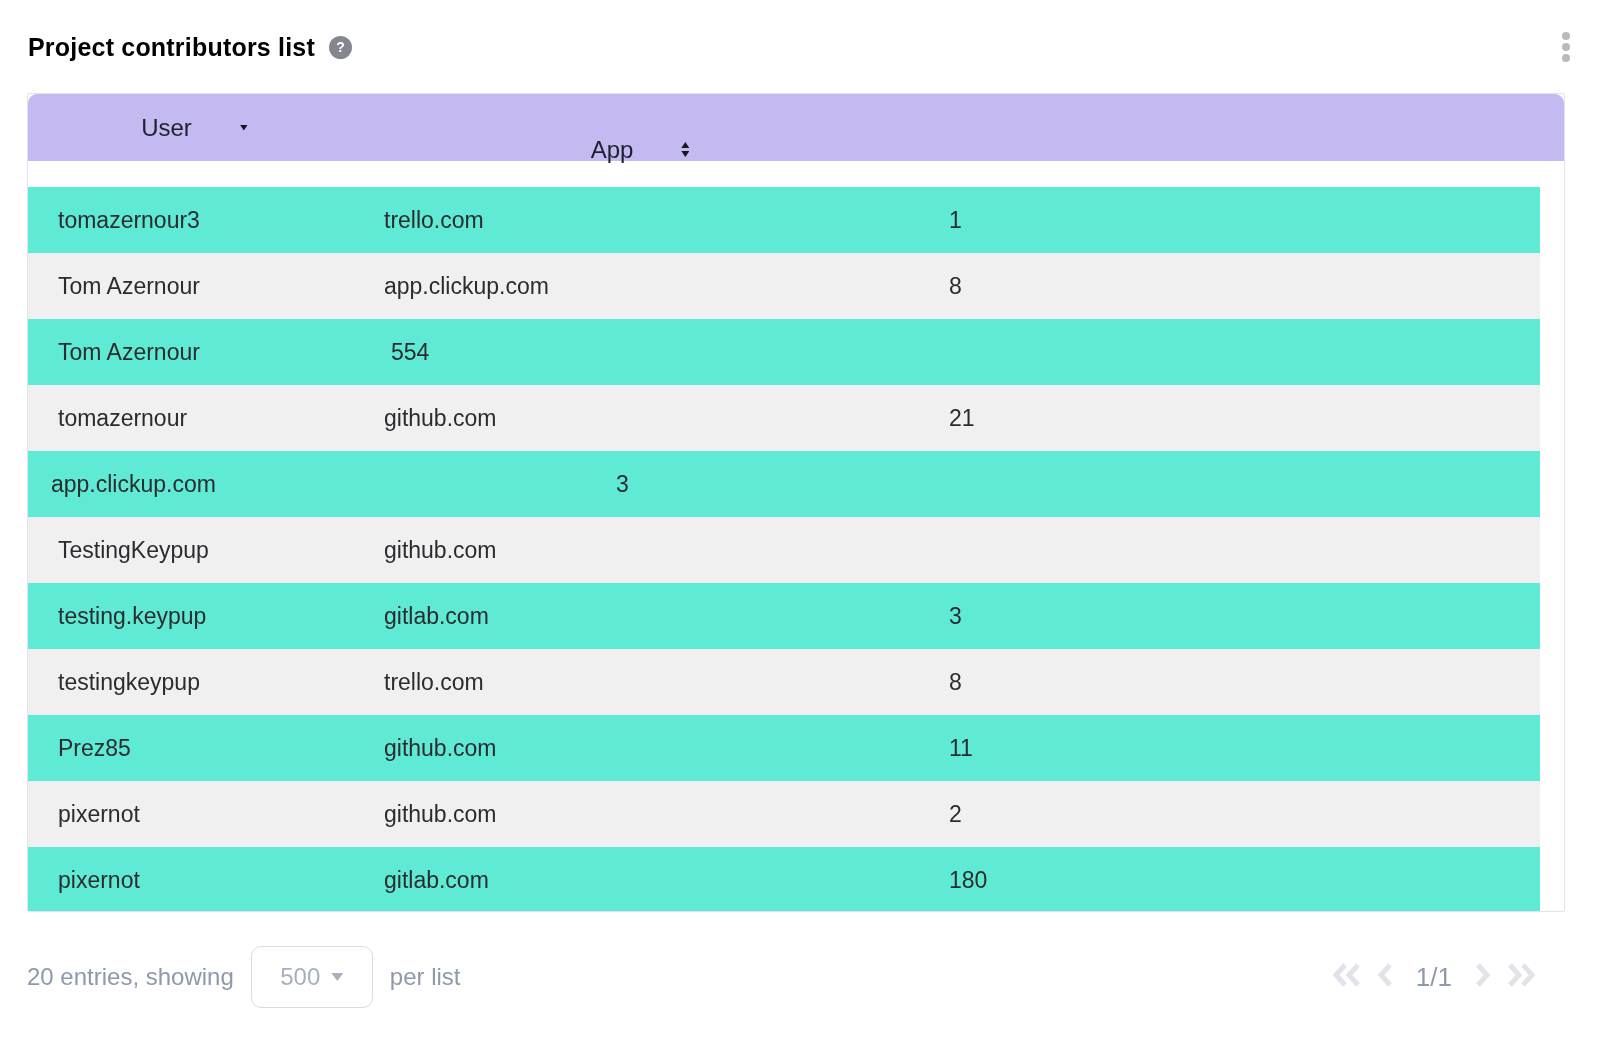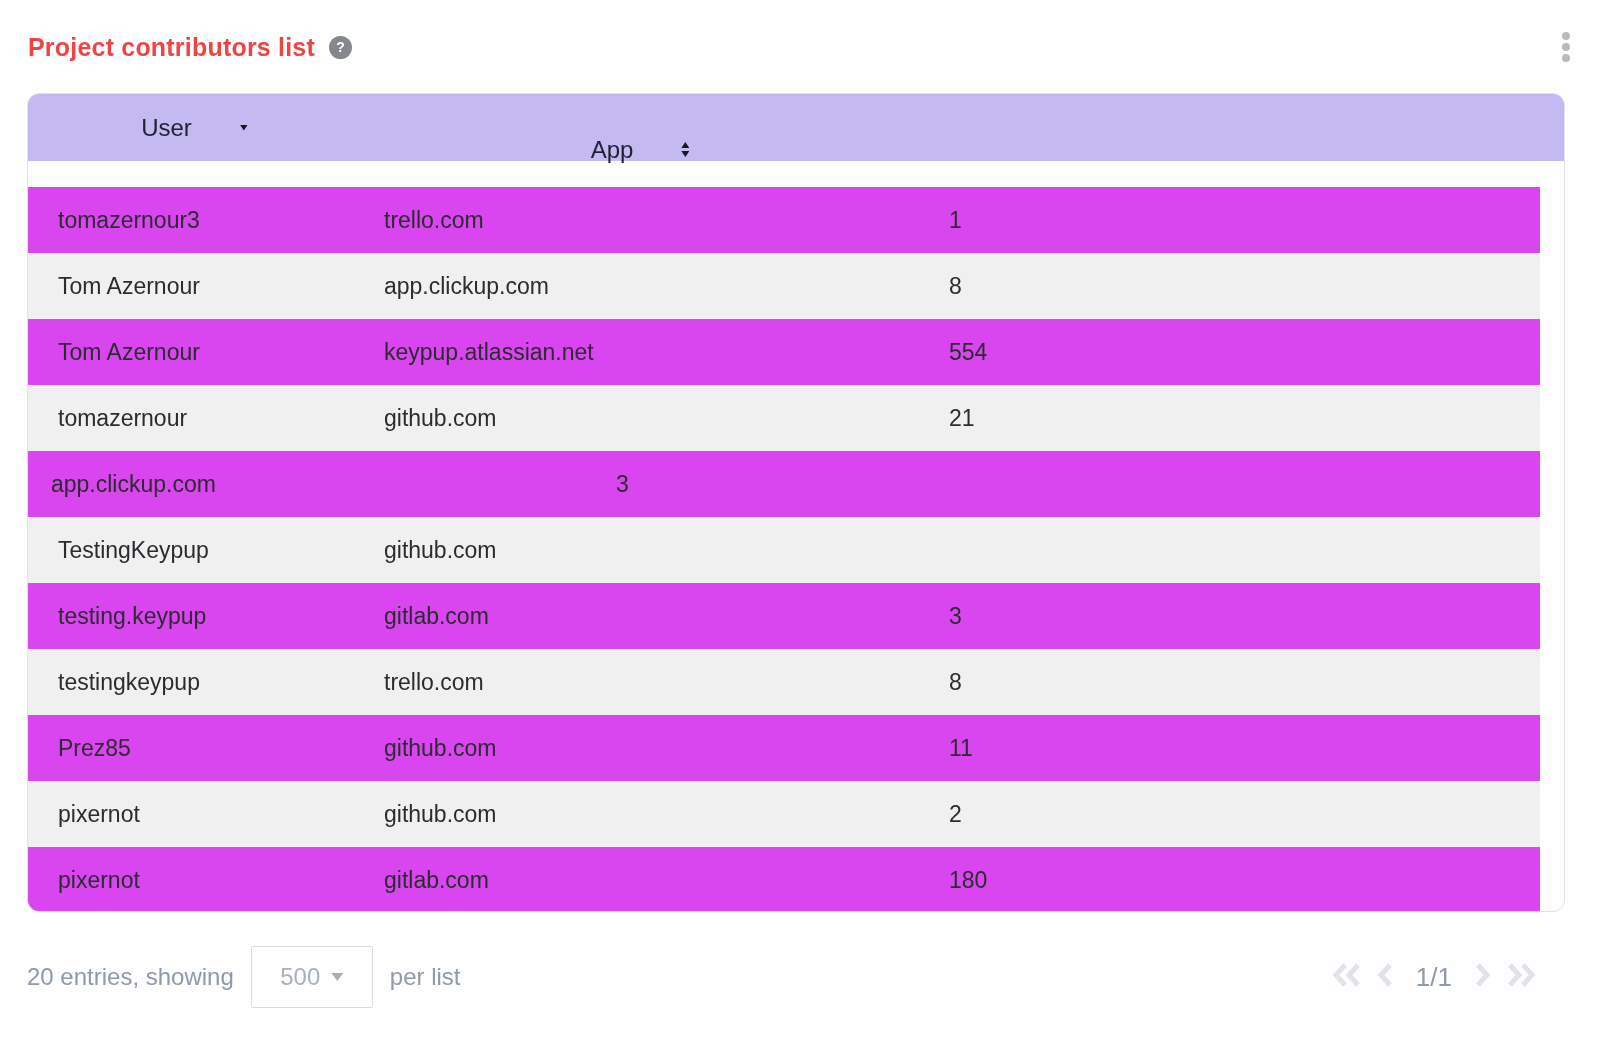--- a/index.html
+++ b/index.html
@@ -4,64 +4,64 @@
 <style>
   * { box-sizing: border-box; margin: 0; padding: 0; }
   html,body { width:1600px; height:1058px; background:#ffffff;
     font-family:"Liberation Sans", sans-serif; overflow:hidden; }
 
   .page { position:relative; width:1600px; height:1058px; background:#fff; }
 
   
   .titlebar { position:absolute; left:28px; top:30px; right:24px; height:34px;
     display:flex; align-items:center; }
-  .title { font-size:25px; font-weight:bold; color:#ef4444; letter-spacing:.2px; }
+  .title { font-size:25px; font-weight:bold; color:#000000; letter-spacing:.2px; }
   .help { width:23px; height:23px; border-radius:50%; background:#84878d;
     color:#ffffff; font-size:14px; font-weight:bold; display:flex;
     align-items:center; justify-content:center; margin-left:14px; cursor:pointer; }
   .kebab { margin-left:auto; background:none; border:none; cursor:pointer;
     display:flex; flex-direction:column; align-items:center; gap:3px; padding:4px 6px; }
   .kebab .dot { width:8px; height:8px; border-radius:50%; background:#b9babe; }
 
   
   .card { position:absolute; left:27px; top:93px; width:1538px; height:819px;
-    background:#fff; border:1px solid #dfe3ec; border-radius:12px; overflow:hidden; }
+    background:#fff; border:1px solid #dfe3ec; border-radius:2px; overflow:hidden; }
 
   .thead { display:flex; height:67px; background:#c4b9f0;
     border-radius:9px 9px 0 0; }
   .th { display:flex; align-items:center; justify-content:center;
     font-size:24px; color:#1d2130; cursor:pointer; }
   .th-user { width:333px; }
   .th-app { width:558px;margin-top:44px; }
   .th-contrib { flex:1; }
   .th .label-gap { width:48px; }
   .tri { width:8px; height:6px; background:#16181d; }
   .tri-down { clip-path: polygon(0 0, 100% 0, 50% 100%); }
   .tri-up { clip-path: polygon(50% 0, 0 100%, 100% 100%); }
   .sort-stack { display:flex; flex-direction:column; gap:3px; }
 
   .tbody { position:absolute; left:0; top:93px; right:0; bottom:0; }
   .divider { position:absolute; top:0; bottom:5px; width:1px; background:#d9dfe9; }
   .divider-1 { left:333px; }
   .divider-2 { left:891px; }
 
   .rows { position:absolute; left:0; top:0; right:24px; }
-  .tr { display:flex; height:66px; align-items:center; background:#d946ef; }
+  .tr { display:flex; height:66px; align-items:center; background:#5eead4; }
   .tr.alt { background:#f0f0f1; }
   .td { font-size:23px; color:#2b2b30; overflow:hidden; white-space:nowrap; }
   .td-user { width:333px; padding-left:30px; }
   .td-app { width:558px; padding-left:23px; }
   .td-contrib { flex:1; padding-left:30px; }
 
   
   .footer { position:absolute; left:27px; right:63px; top:944px; height:66px;
     display:flex; align-items:center; color:#8e99ab; font-size:24px; }
   .entries-text { color:#8e99ab; }
   .pagesize { margin:0 17px; width:122px; height:62px; border:1.5px solid #d9dde3;
-    border-radius:2px; background:#fff; display:flex; align-items:center;
+    border-radius:10px; background:#fff; display:flex; align-items:center;
     justify-content:center; gap:11px; cursor:pointer; color:#a8b0be; font-size:24px; }
   .caret { width:12px; height:8px; background:#a8b0be;
     clip-path:polygon(0 0, 100% 0, 50% 100%); }
 
   .pagination { margin-left:auto; display:flex; align-items:flex-start; gap:13px; }
   .pgbtn { background:none; border:none; padding:0; cursor:pointer;
     display:flex; align-items:center; }
   .pgbtn svg { display:block; }
   .page-indicator { color:#8e99ab; font-size:26px; margin:0 8px; }
 </style>
@@ -108,21 +108,20 @@
   </div>
 
   <div class="tr alt">
     <div class="td td-user">Tom Azernour</div>
     <div class="td td-app">app.clickup.com</div>
     <div class="td td-contrib">8</div>
   </div>
 
   <div class="tr">
     <div class="td td-user">Tom Azernour</div>
-    <div class="td td-app">keypup.atlassian.net</div>
     <div class="td td-contrib">554</div>
   </div>
 
   <div class="tr alt">
     <div class="td td-user">tomazernour</div>
     <div class="td td-app">github.com</div>
     <div class="td td-contrib">21</div>
   </div>
 
   <div class="tr">

